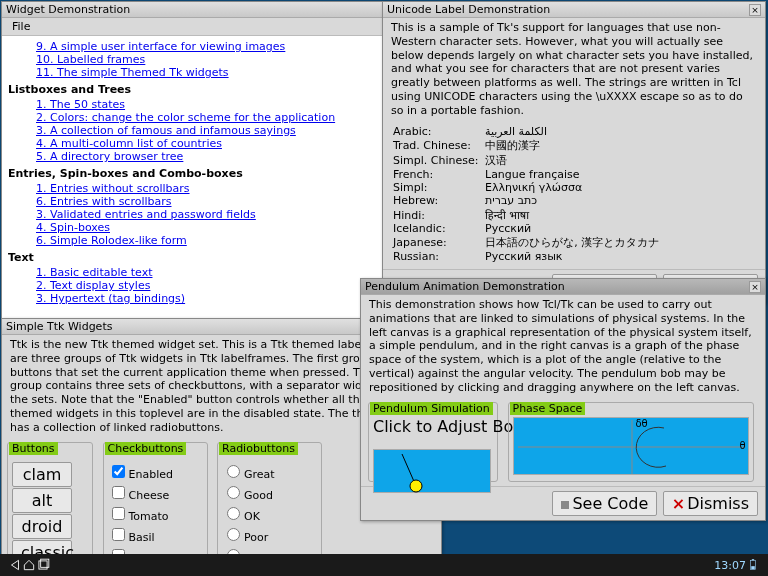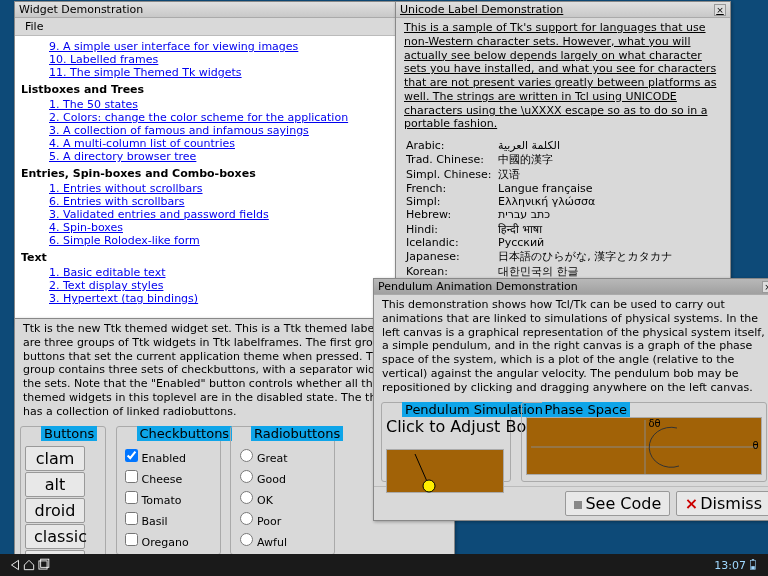--- a/index.html
+++ b/index.html
@@ -11,21 +11,20 @@
     font-family: "DejaVu Sans", Arial, sans-serif;
     font-size: 11px;
     overflow: hidden;
     position: relative;
   }
   .window {
     position: absolute;
     background: #d9d9d9;
     border: 1px solid #888;
     box-shadow: 1px 1px 3px rgba(0,0,0,0.3);
-    margin-left: 13px;
   }
   .titlebar {
     background: linear-gradient(#e0e0e0,#c8c8c8);
     padding: 2px 4px;
     font-size: 11px;
     display: flex;
     justify-content: space-between;
     align-items: center;
     border-bottom: 1px solid #aaa;
     height: 16px;
@@ -69,30 +68,30 @@
     border: 1px solid #aaa;
     border-radius: 3px;
     margin: 2px 3px;
     padding: 18px 4px 4px 4px;
     position: relative;
     display: inline-block;
     vertical-align: top;
   }
   .lf-title {
     position: absolute;
-    top: -1px; left: 20px;
-    background: #0ea5e9;
+    top: -1px; left: 1px;
+    background: #84cc16;
     padding: 0 3px;
-    font-size: 13px;
+    font-size: 11px;
   }
   .btn-stack .btn { display:block; width:60px; text-align:center; margin:1px 0;}
   .check, .radio { display:block; padding:1px 0;}
   .check input, .radio input { margin-right:4px; }
   .canvas {
-    background:#a16207; border:1px solid #aaa;
+    background:#0ea5e9; border:1px solid #aaa;
     display:inline-block; position:relative;
   }
   .statusbar {
     position:absolute; bottom:0; left:0; right:0;
     height:22px; background:#1a1a1a;
     display:flex; justify-content:space-between; align-items:center;
     padding:0 8px; color:#fff; font-size:11px;
   }
   .sb-icons { display:flex; align-items:center;}
   .sb-icon { width:14px; height:14px; }
@@ -134,20 +133,23 @@
         <div class="indent">
           <div class="link">1. Basic editable text</div>
           <div class="link">2. Text display styles</div>
           <div class="link">3. Hypertext (tag bindings)</div>
         </div>
       </div>
   </div>
 </div>
 
 <div class="window" style="left:1px; top:318px; width:441px;">
+  <div class="titlebar">
+    <span>Simple Ttk Widgets</span>
+  </div>
   <div class="desc" style="background:#d9d9d9;">Ttk is the new Ttk themed widget set. This is a Ttk themed label, and below are three groups of Ttk widgets in Ttk labelframes. The first group are all buttons that set the current application theme when pressed. The second group contains three sets of checkbuttons, with a separator widget between the sets. Note that the "Enabled" button controls whether all the other themed widgets in this toplevel are in the disabled state. The third group has a collection of linked radiobuttons.</div>
   <div style="background:#d9d9d9; padding:0 2px 2px 2px; white-space:nowrap;">
     <div class="lf-group" style="width:86px;">
       <div class="lf-title">Buttons</div>
       <div class="btn-stack" id="ttk-buttons">
           <div class="btn">clam</div>
           <div class="btn">alt</div>
           <div class="btn">droid</div>
           <div class="btn">classic</div>
           <div class="btn">default</div>
@@ -174,37 +176,36 @@
         </div>
     </div>
   </div>
   <div class="btn-row">
     
     
     
   </div>
 </div>
 
-<div class="window" style="left:382px; top:1px; width:336px;text-decoration:underline;">
+<div class="window" style="left:382px; top:1px; width:384px;">
   <div class="titlebar">
     <span>Unicode Label Demonstration</span>
     <span class="close-x">×</span>
   </div>
   <div class="desc" style="background:#d9d9d9;">This is a sample of Tk's support for languages that use non-Western character sets.  However, what you will actually see below depends largely on what character sets you have installed, and what you see for characters that are not present varies greatly between platforms as well. The strings are written in Tcl using UNICODE characters using the \uXXXX escape so as to do so in a portable fashion.</div>
   <div style="background:#d9d9d9; padding:2px 10px 6px 10px;" id="unicode-rows">
       <div><span class="lbl-col">Arabic:</span><span class="val-col">الكلمة العربية</span></div>
       <div><span class="lbl-col">Trad. Chinese:</span><span class="val-col">中國的漢字</span></div>
       <div><span class="lbl-col">Simpl. Chinese:</span><span class="val-col">汉语</span></div>
       <div><span class="lbl-col">French:</span><span class="val-col">Langue française</span></div>
       <div><span class="lbl-col">Simpl:</span><span class="val-col">Ελληνική γλώσσα</span></div>
       <div><span class="lbl-col">Hebrew:</span><span class="val-col">כתב עברית</span></div>
       <div><span class="lbl-col">Hindi:</span><span class="val-col">हिन्दी भाषा</span></div>
       <div><span class="lbl-col">Icelandic:</span><span class="val-col">Русский</span></div>
       <div><span class="lbl-col">Japanese:</span><span class="val-col">日本語のひらがな, 漢字とカタカナ</span></div>
-      <div><span class="lbl-col">Korean:</span><span class="val-col">대한민국의 한글</span></div>
       <div><span class="lbl-col">Russian:</span><span class="val-col">Русский язык</span></div>
     </div>
   <div class="btn-row">
     <span class="btn"><span class="squareicon"></span><span>See Code</span></span>
     <span class="btn"><span class="redx">×</span><span>Dismiss</span></span>
   </div>
 </div>
 
 <div class="window" style="left:360px; top:278px; width:406px;">
   <div class="titlebar active">

